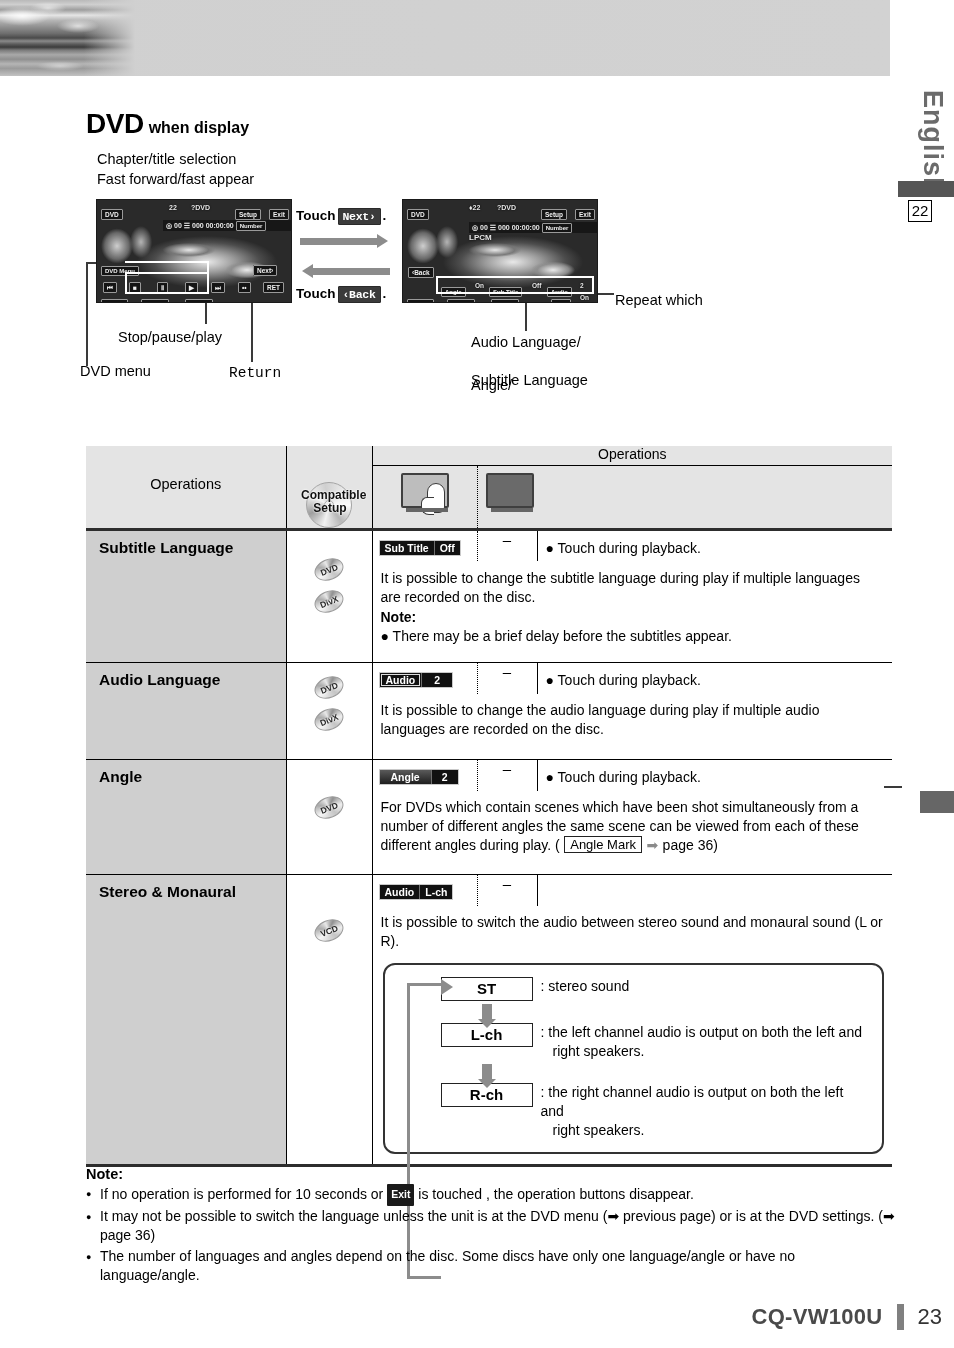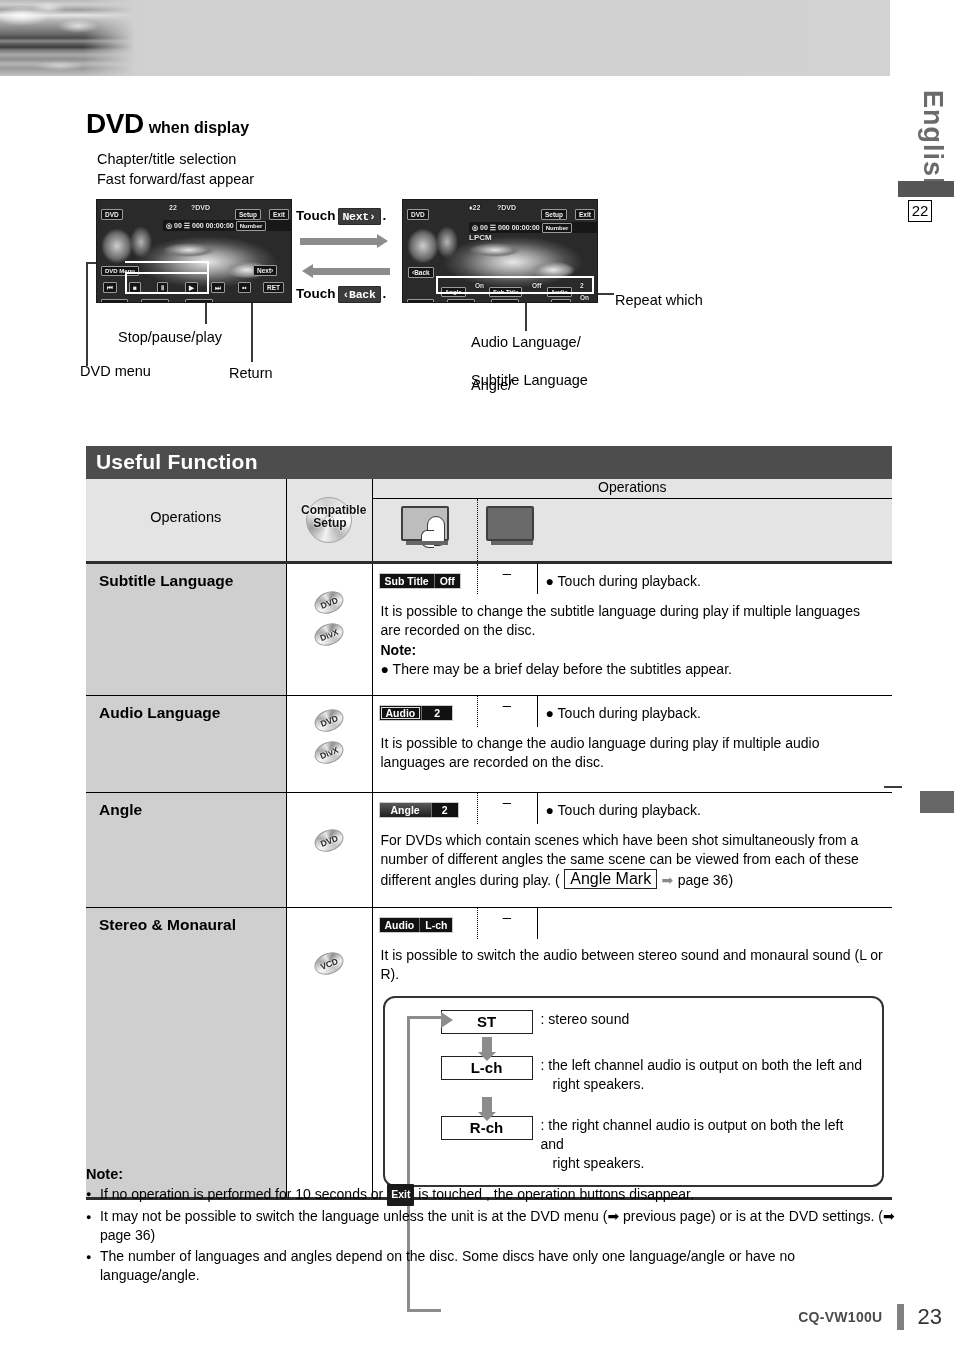--- a/index.html
+++ b/index.html
@@ -206,21 +206,21 @@
     display:inline-flex; align-items:center; background:#111; border:1px solid #c9c9c9;
     height:16px; font-size:10.5px; font-weight:bold; color:#fff; border-radius:1px;
     font-family:"Liberation Sans", sans-serif; overflow:hidden;
   }
   .uibtn .seg { padding:0 5px; display:flex; align-items:center; height:100%; }
   .uibtn .seg.b { border-left:1px solid #6e6e6e; }
   .uibtn.grad .seg.a { background:linear-gradient(to bottom,#5a5a5a,#1e1e1e); }
   .uibtn.boxed .seg.a { border:1px solid #ddd; margin:1px; padding:0 4px; height:12px;}
 
   .ref-box {
-    display:inline-block; border:1px solid #222; padding:0 5px; font-size:16px;
+    display:inline-block; border:1px solid #222; padding:0 5px; font-size:13px;
     background:#fff; vertical-align:1px;
   }
   .arrow-glyph { color:#8a8a8a; font-size:14px; }
 
   
   .diagram {
     border:2px solid #333; border-radius:12px; margin:12px 8px 10px 10px;
     padding:12px 10px 12px 0; position:relative; background:#fff;
   }
   .diag-row { display:flex; align-items:flex-start; margin-left:56px; }
@@ -254,21 +254,21 @@
   .note-item:before{
     content:"\25CF"; position:absolute; left:0; top:0; font-size:9px; line-height:20px;
   }
   .inline-key {
     display:inline-block; background:#1a1a1a; color:#fff; font-size:10.5px; font-weight:bold;
     padding:1px 4px; border-radius:1px; vertical-align:1px;
   }
 
   
   .footer { position:absolute; right:12px; bottom:18px; display:flex; align-items:center; }
-  .footer .model { font-size:14px; font-weight:bold; color:#4a4a4a; letter-spacing:.3px; }
+  .footer .model { font-size:22px; font-weight:bold; color:#4a4a4a; letter-spacing:.3px; }
   .footer .sep { width:7px; height:26px; background:#808080; margin:0 14px; }
   .footer .pgno { font-size:22px; color:#333; }
 </style>
 </head>
 <body>
 
 <div class="banner">
   <div class="banner-photo"></div>
 </div>
 
@@ -279,21 +279,21 @@
 <div class="margin-bar-2"></div>
 
 <div class="dvd-title">
   <span class="big">DVD</span><span class="small">when display</span>
 </div>
 
 <div class="label" style="left:97px; top:150px;">Chapter/title selection</div>
 <div class="label" style="left:97px; top:170px;">Fast forward/fast appear</div>
 <div class="label" style="left:118px; top:328px;">Stop/pause/play</div>
 <div class="label" style="left:80px; top:362px;">DVD menu</div>
-<div class="label" style="left:229px; top:364px;">Return</div>
+<div class="label" style="left:229px; top:364px;font-family:Liberation Mono, monospace;">Return</div>
 <div class="label" style="left:615px; top:291px;">Repeat which</div>
 <div class="label" style="left:471px; top:333px;">Audio Language/</div>
 <div class="label" style="left:471px; top:352px;margin-top:24px;">Angle/</div>
 <div class="label" style="left:471px; top:371px;">Subtitle Language</div>
 
 <div class="leader-dark" style="left:86px; top:262px; width:2px; height:104px;"></div>
 <div class="leader-dark" style="left:86px; top:262px; width:26px; height:2px;"></div>
 <div class="leader-dark" style="left:205px; top:282px; width:2px; height:42px;"></div>
 <div class="leader-dark" style="left:251px; top:282px; width:2px; height:80px;"></div>
 <div class="leader-dark" style="left:525px; top:285px; width:2px; height:46px;"></div>
@@ -377,38 +377,37 @@
 <div class="touch-row" style="left:296px; top:208px;">
   <span>Touch</span><span class="keycap">Next›</span><span>.</span>
 </div>
 <div class="arrow-r" style="left:300px; top:238px; width:78px;"></div>
 <div class="arrow-l" style="left:312px; top:268px; width:78px;"></div>
 <div class="touch-row" style="left:296px; top:286px;">
   <span>Touch</span><span class="keycap">‹Back</span><span>.</span>
 </div>
 
 <div class="uf-wrap">
-  <div class="uf-head">Useful Function</div>
 
   <table class="uf">
     <colgroup>
       <col class="col-a">
         <col class="col-b">
         <col class="col-c">
         <col class="col-d">
         <col class="col-e">
     </colgroup>
 
     <tbody>
         <tr>
       <td class="hdr-cell" rowspan="2" style="height:74px;">
         <div class="hdr-label" style="padding-top:30px;">Operations</div>
       </td>
       <td class="hdr-cell vline" rowspan="2">
-        <div style="display:flex;align-items:center;justify-content:center;height:82px;">
+        <div style="display:flex;align-items:flex-end;justify-content:center;height:82px;">
           <div class="cd-badge">
             <div class="cd-badge-text">
               <span>Compatible</span><br>
               <span>Setup</span>
             </div>
           </div>
         </div>
       </td>
       <td class="hdr-ops-top vline" colspan="3">Operations</td>
     </tr>

